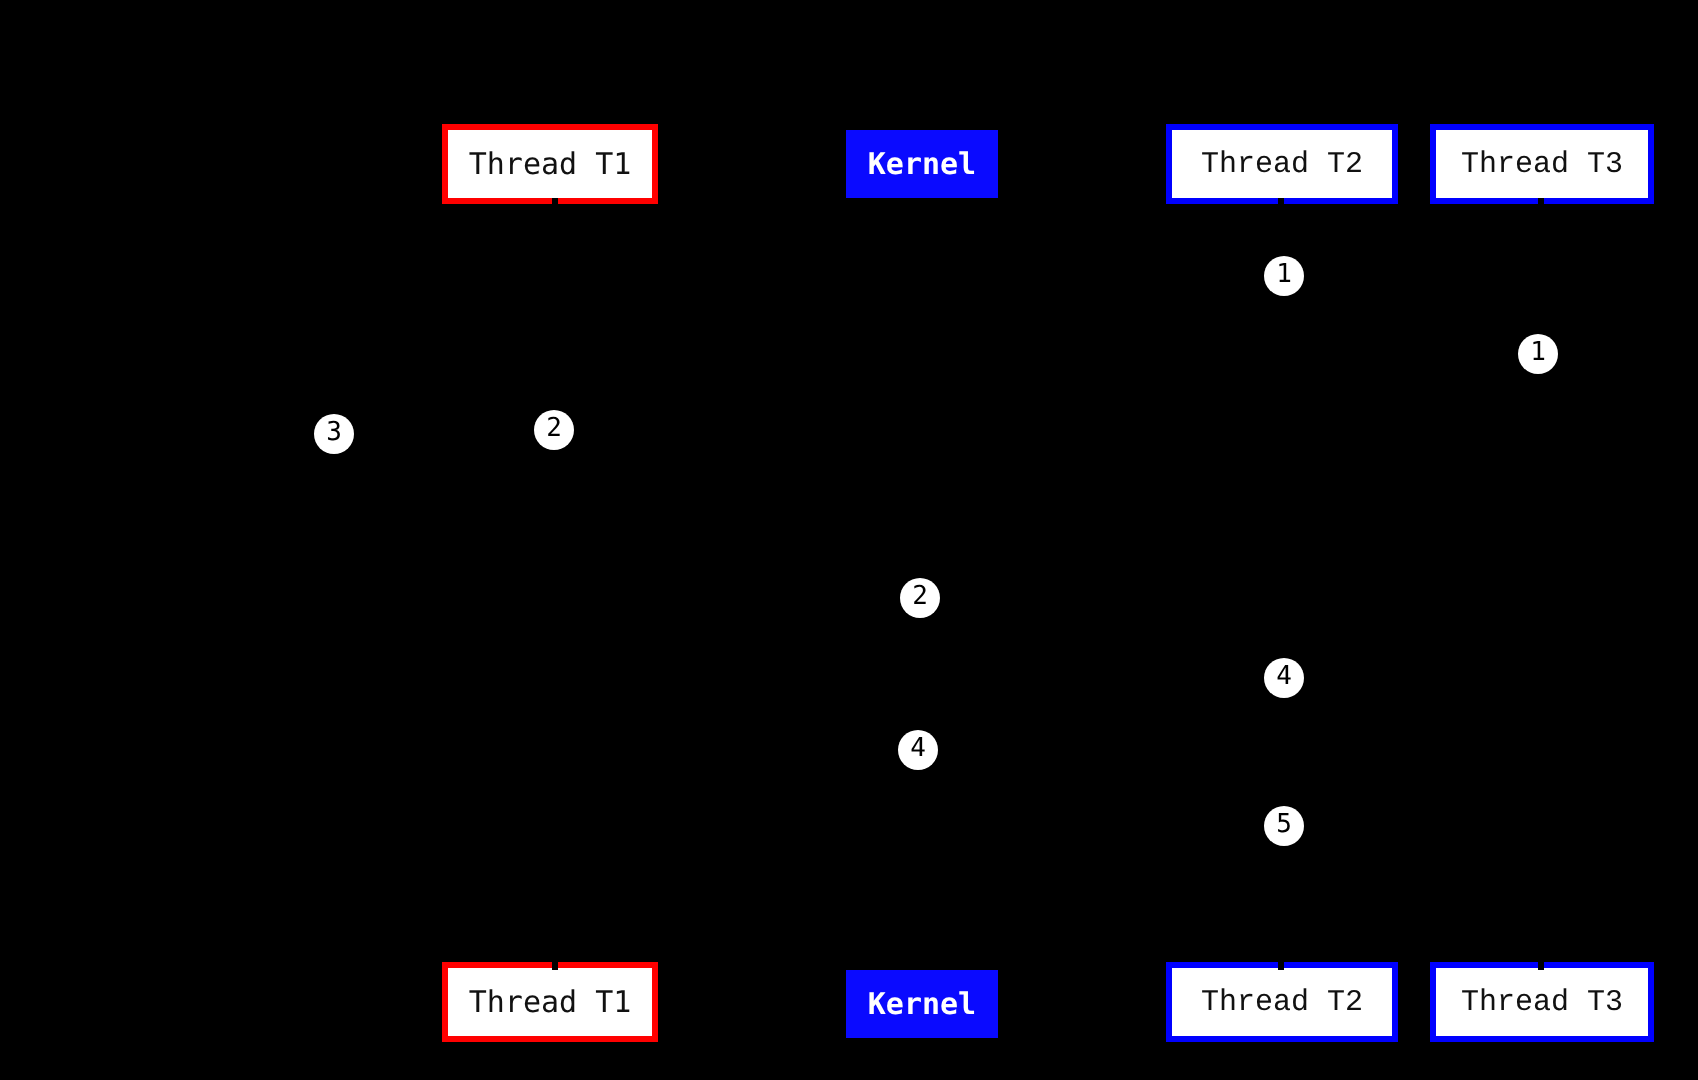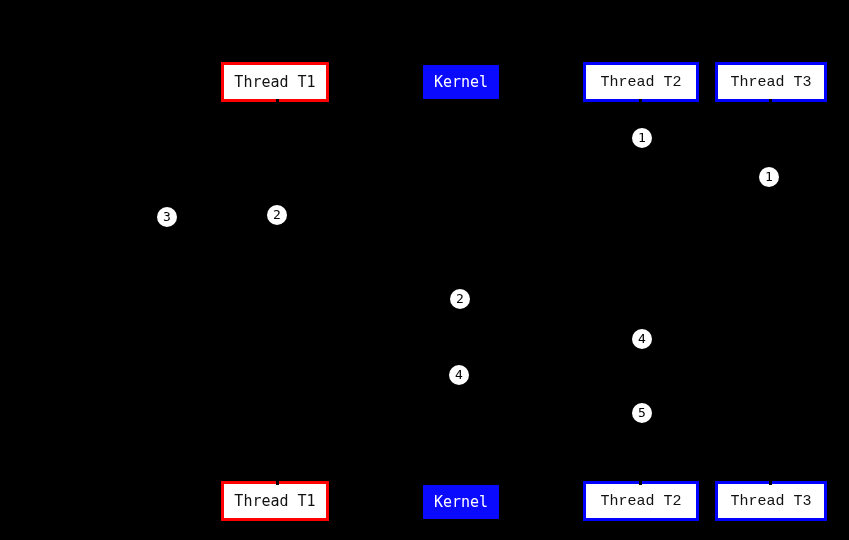--- a/index.html
+++ b/index.html
@@ -9,21 +9,21 @@
     overflow:hidden;
     text-align:center;
   }
   .ebox{
     position:absolute;box-sizing:border-box;background:#ffffff;
     display:flex;align-items:center;justify-content:center;
     font-size:15px;color:#111111;white-space:nowrap;
   }
   .ebox.red{border:3px solid #ff0000;}
   .ebox.blue{border:3px solid #0000ff;font-family:Liberation Mono, monospace;}
-  .ebox.kernel{background:#0a0aff;color:#ffffff;border:none;}
+  .ebox.kernel{background:#0a0aff;color:#ffffff;border:none;font-weight:bold;}
   
   .pos-t1{left:221px;top:62px;width:108px;height:40px;}
   .pos-k {left:423px;top:65px;width:76px;height:34px;}
   .pos-t2{left:583px;top:62px;width:116px;height:40px;}
   .pos-t3{left:715px;top:62px;width:112px;height:40px;}
   
   .pos-t1b{left:221px;top:481px;width:108px;height:40px;}
   .pos-kb {left:423px;top:485px;width:76px;height:34px;}
   .pos-t2b{left:583px;top:481px;width:116px;height:40px;}
   .pos-t3b{left:715px;top:481px;width:112px;height:40px;}

